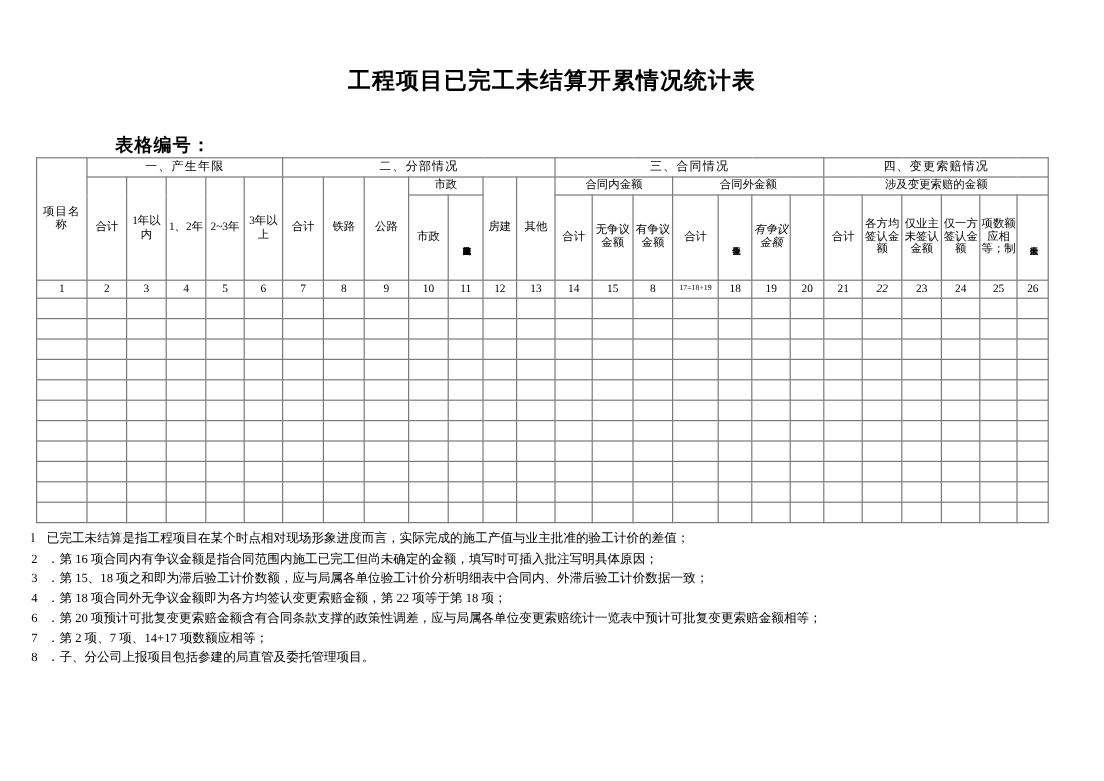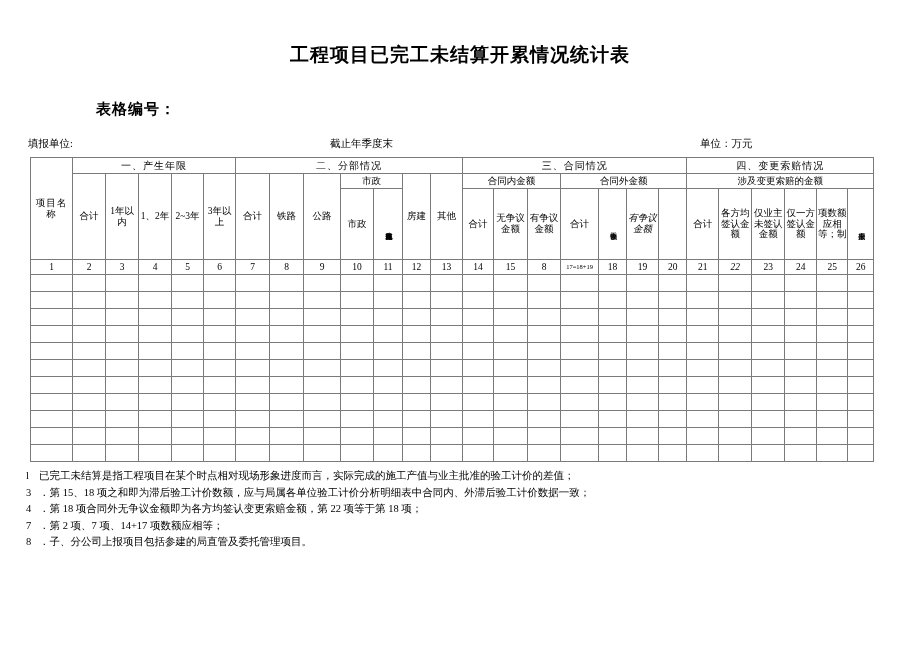--- a/index.html
+++ b/index.html
@@ -19,21 +19,21 @@
     position: relative;
     width: 920px;
     height: 651px;
   }
   .title {
     text-align: center;
     font-size: 19px;
     font-weight: bold;
     font-family: "Liberation Sans", "DejaVu Sans", sans-serif;
     margin: 0;
-    padding-top: 42px;
+    padding-top: 54px;
     letter-spacing: 1px;
   }
   .form-no {
     margin: 32px 0 0 96px;
     font-size: 15px;
     font-weight: bold;
     font-family: "Liberation Sans", "DejaVu Sans", sans-serif;
     letter-spacing: 1px;
   }
   .meta-row {
@@ -128,25 +128,20 @@
 </style>
 </head>
 <body>
 
 <div class="page">
 
   <h1 class="title">工程项目已完工未结算开累情况统计表</h1>
 
   <div class="form-no">表格编号：</div>
 
-  <div class="meta-row">
-    <span class="m-left">填报单位:</span>
-    <span class="m-center">截止年季度末</span>
-    <span class="m-right">单位：万元</span>
-  </div>
 
   <table class="main">
     <colgroup>
       <col style="width:42px">
         <col style="width:33px">
         <col style="width:33px">
         <col style="width:33px">
       <col style="width:32px">
         <col style="width:32px">
         <col style="width:34px">
@@ -554,18 +549,20 @@
           <td></td>
           <td></td>
           <td></td>
           <td></td>
         </tr>
       </tbody>
   </table>
 
   <div class="notes" id="notes">
       <div class="note"><span class="idx">l</span><span>已完工未结算是指工程项目在某个时点相对现场形象进度而言，实际完成的施工产值与业主批准的验工计价的差值；</span></div>
+      <div class="note"><span class="idx">2</span><span>．第 16 项合同内有争议金额是指合同范围内施工已完工但尚未确定的金额，填写时可插入批注写明具体原因；</span></div>
       <div class="note"><span class="idx">3</span><span>．第 15、18 项之和即为滞后验工计价数额，应与局属各单位验工计价分析明细表中合同内、外滞后验工计价数据一致；</span></div>
       <div class="note"><span class="idx">4</span><span>．第 18 项合同外无争议金额即为各方均签认变更索赔金额，第 22 项等于第 18 项；</span></div>
+      <div class="note"><span class="idx">6</span><span>．第 20 项预计可批复变更索赔金额含有合同条款支撑的政策性调差，应与局属各单位变更索赔统计一览表中预计可批复变更索赔金额相等；</span></div>
       <div class="note"><span class="idx">7</span><span>．第 2 项、7 项、14+17 项数额应相等；</span></div>
       <div class="note"><span class="idx">8</span><span>．子、分公司上报项目包括参建的局直管及委托管理项目。</span></div>
     </div>
 </div>
 
 </body></html>

